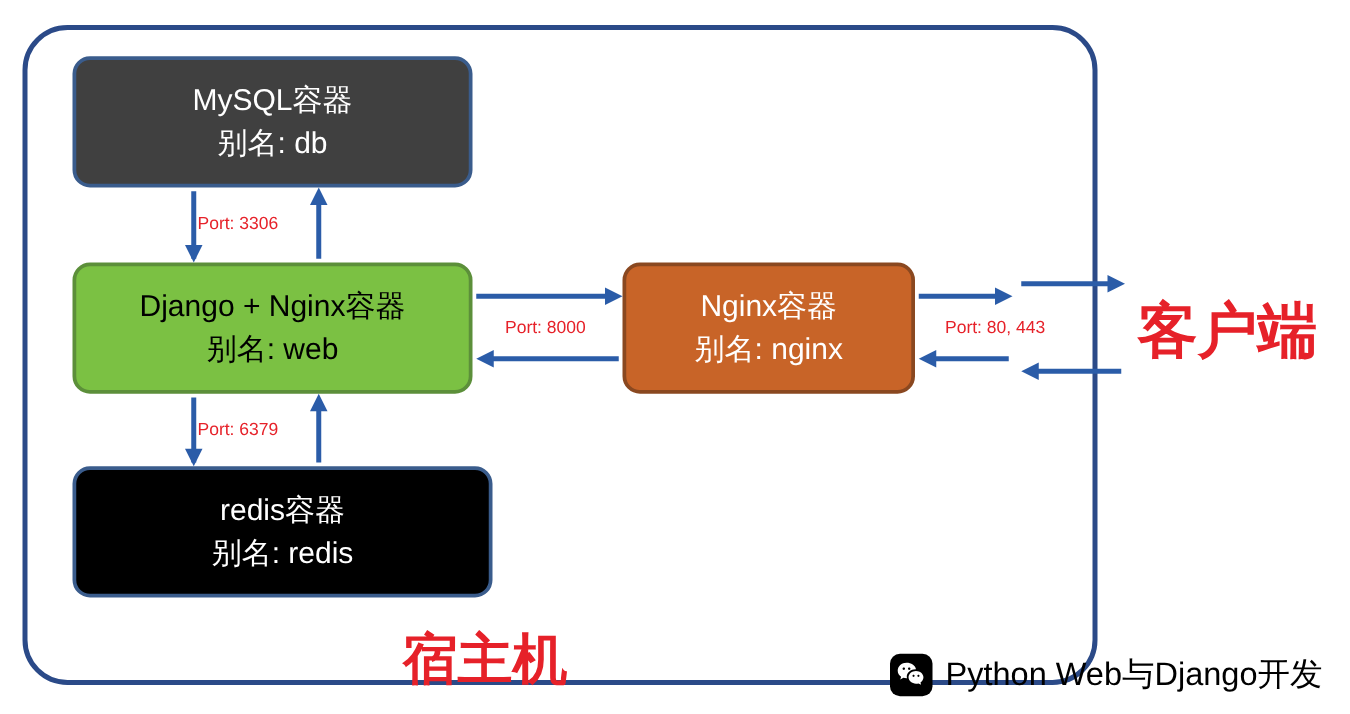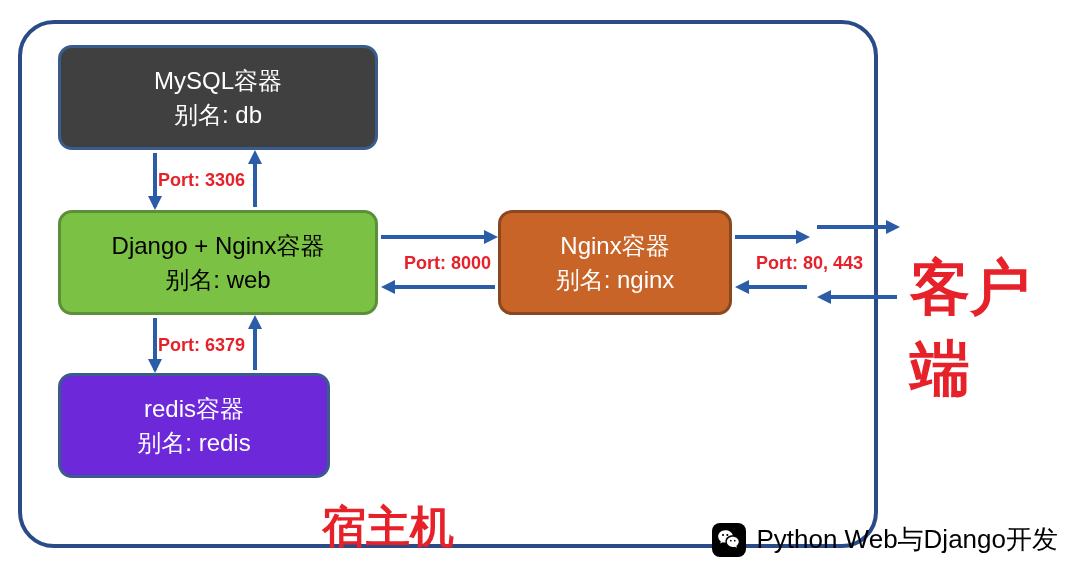--- a/index.html
+++ b/index.html
@@ -27,34 +27,34 @@
       flex-direction: column;
       align-items: center;
       justify-content: center;
       color: #ffffff;
       font-size: 24px;
       line-height: 1.4;
       text-align: center;
     }
     .mysql-box { left: 58px; top: 45px; width: 320px; height: 105px; background: #404040; }
     .web-box   { left: 58px; top: 210px; width: 320px; height: 105px; background: #7bc143; border-color: #5c8f3a; color: #000; }
-    .redis-box { left: 58px; top: 373px; width: 272px; height: 105px; background: #6d28d9; }
+    .redis-box { left: 58px; top: 373px; width: 336px; height: 105px; background: #000000; }
     .nginx-box { left: 498px; top: 210px; width: 234px; height: 105px; background: #c86428; border-color: #8a4820; }
     .port-label {
       position: absolute;
       color: #e62129;
-      font-weight: bold;
-      font-size: 18px;
+      font-weight: normal;
+      font-size: 14px;
     }
     .client-label {
       position: absolute;
       left: 910px;
-      top: 248px;
+      top: 233px;
       color: #e62129;
-      font-size: 60px;
+      font-size: 48px;
       font-weight: bold;
     }
     .host-label {
       position: absolute;
       left: 322px;
       top: 498px;
       color: #e62129;
       font-size: 44px;
       font-weight: bold;
       text-align: right;

